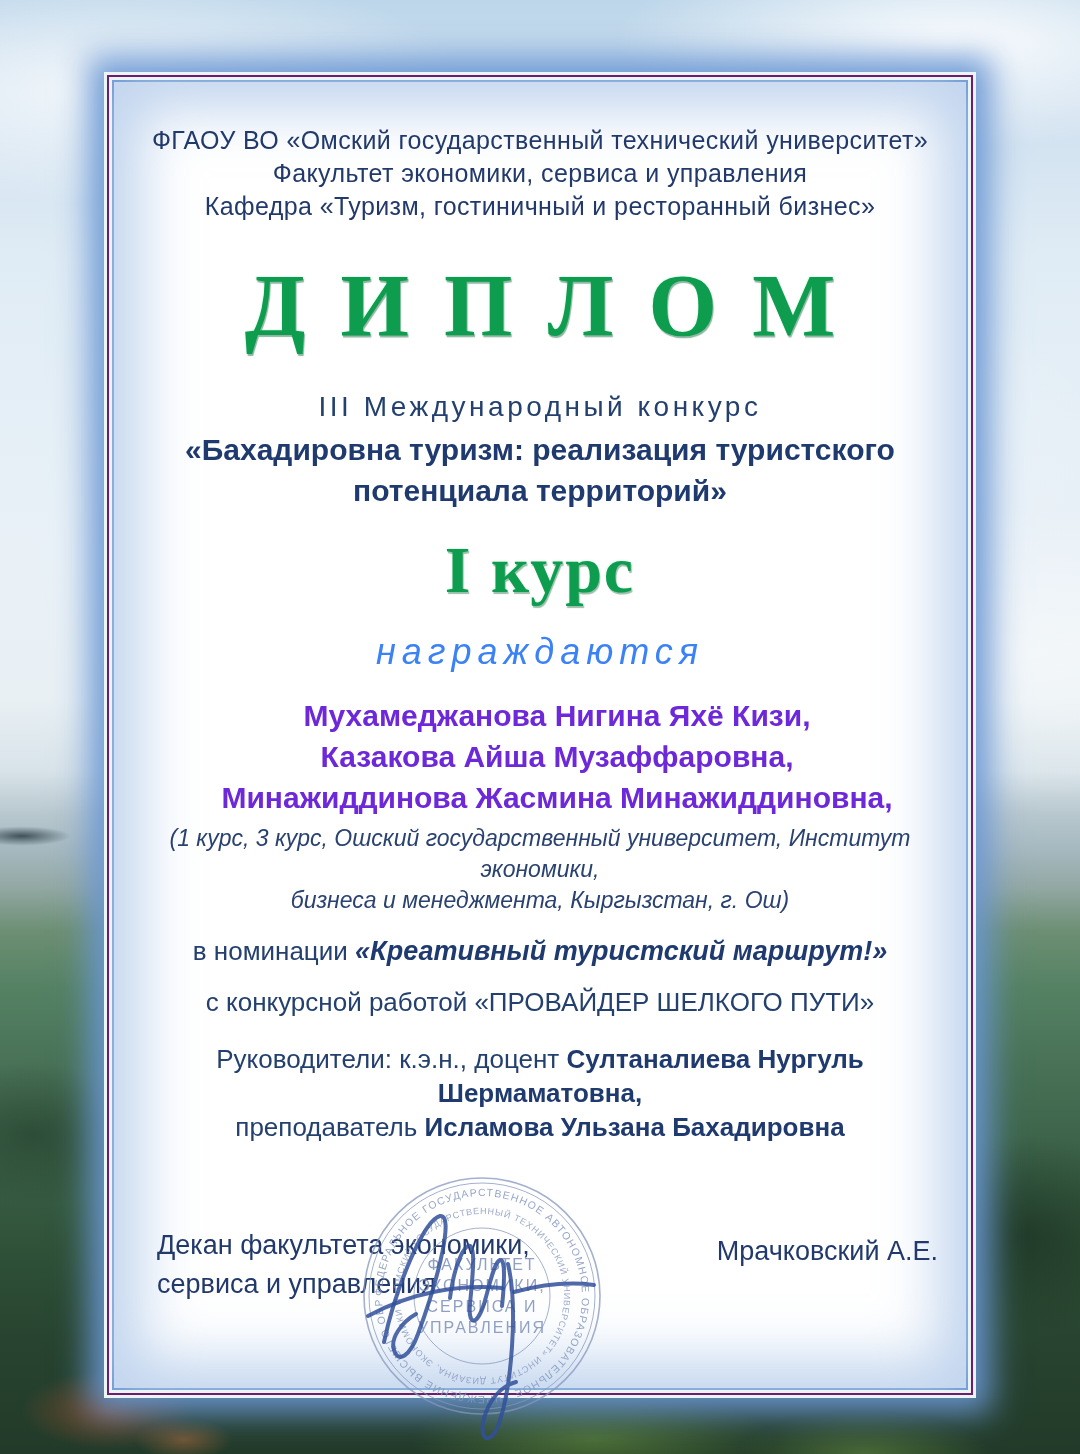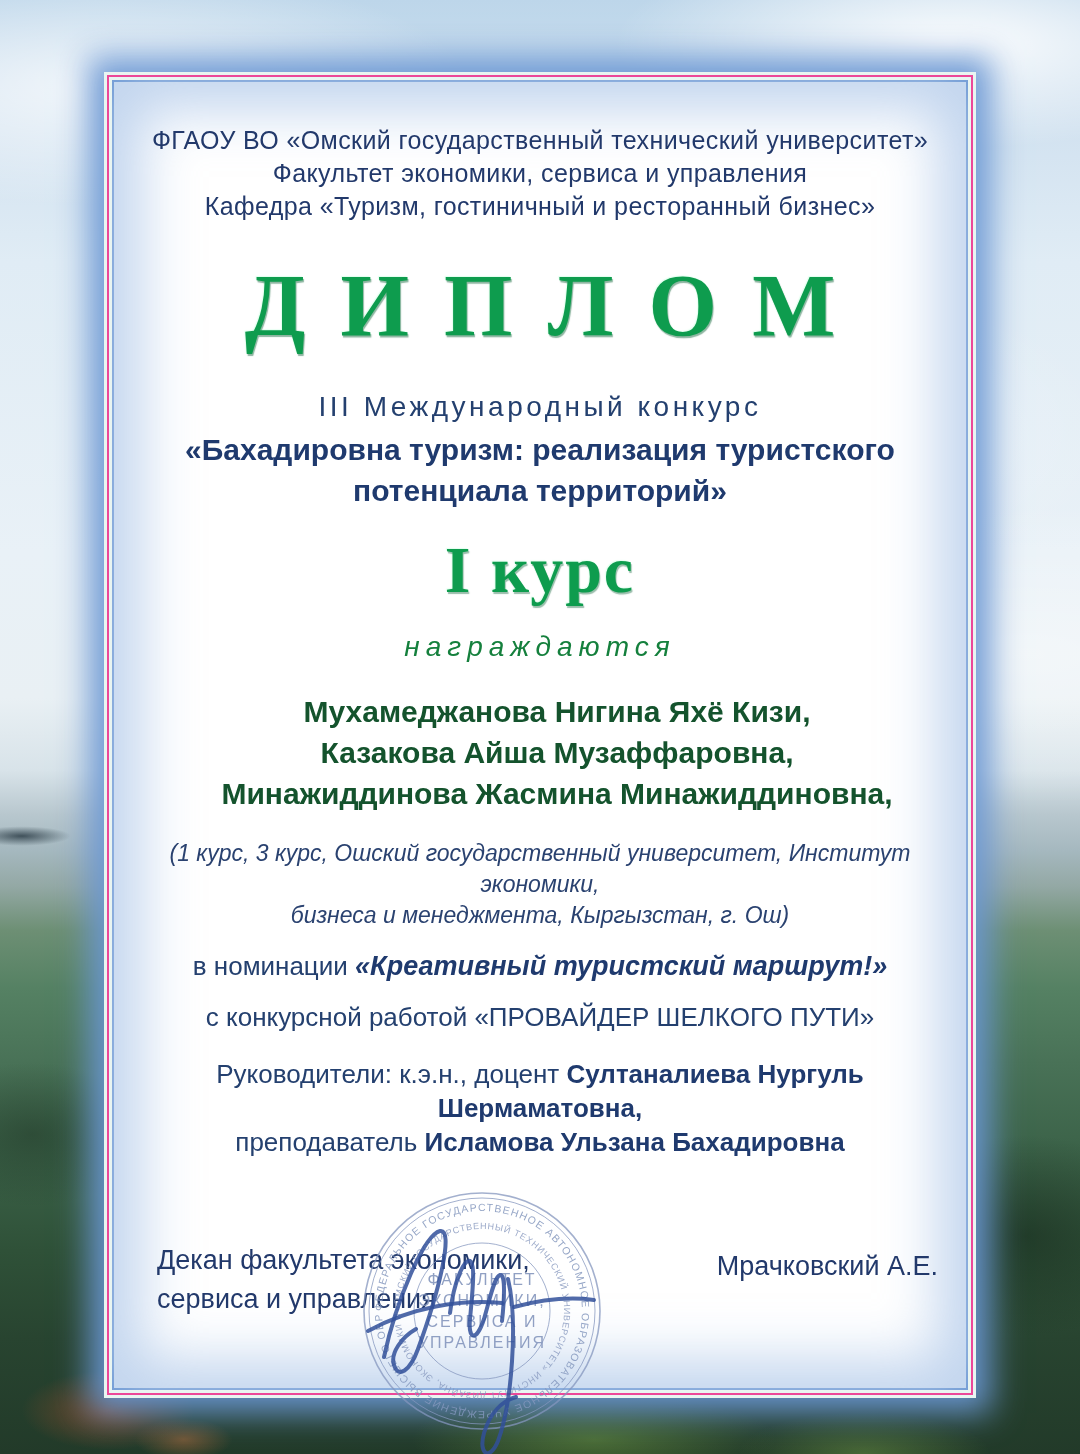--- a/index.html
+++ b/index.html
@@ -31,21 +31,21 @@
       
       linear-gradient(180deg,
         #bdd6ea 0%, #cfe0ef 7%, #e0ecf5 18%, #e9f1f7 38%, #e9f0f4 48%,
         #d8e3e9 53%, #b8c7ce 56%, #a5b8bf 58.5%, #93a8a4 61%,
         #6d8f74 64%, #558163 68%, #497257 73%, #3c6349 79%,
         #2f5138 86%, #284430 92%, #223a29 100%);
   }
   
   .frame{
     position:absolute;left:107px;right:107px;top:75px;bottom:59px;
-    border:2px solid #ec4899;
+    border:2px solid #701a75;
     background:#ffffff;
     box-shadow:
       0 0 0 3px #e9f5f1,
       0 0 30px 18px rgba(106,151,211,.95),
       inset 0 0 0 3px #e9f5f1,
       inset 0 0 30px 18px rgba(106,151,211,.95);
   }
   .inner{
     position:absolute;inset:5px;background:#fff;
     box-shadow:inset 0 0 55px 28px rgba(143,178,224,.55);
@@ -62,23 +62,23 @@
   }
   .contest-line1{margin-top:40px;font-size:28px;letter-spacing:3.5px;color:#24406f;}
   .contest-name{margin-top:6px;font-size:30px;line-height:41px;font-weight:700;color:#1f3a6e;}
   .place{
     margin-top:24px;
     font-family:"Liberation Serif", serif;font-weight:700;
     font-size:66px;line-height:70px;letter-spacing:2px;
     color:#0e9c4e;
     text-shadow:1px 2px 1px rgba(3,90,45,.4), -1px -1px 1px rgba(220,255,235,.8);
   }
-  .awarded{margin-top:26px;font-size:28px;font-style:italic;letter-spacing:6px;color:#15803d;}
-  .names{margin-top:28px;font-size:30px;line-height:41px;font-weight:700;color:#14532d;padding-left:34px;}
-  .affil{margin-top:24px;font-size:23px;line-height:31px;font-style:italic;color:#2a4270;}
+  .awarded{margin-top:26px;font-size:36px;font-style:italic;letter-spacing:6px;color:#3b82f6;}
+  .names{margin-top:22px;font-size:30px;line-height:41px;font-weight:700;color:#6d28d9;padding-left:34px;}
+  .affil{margin-top:5px;font-size:23px;line-height:31px;font-style:italic;color:#2a4270;}
   .nomination{margin-top:20px;font-size:26px;color:#24406f;}
   .nomination b{font-style:italic;font-size:27px;color:#1f3a6e;}
   .work{margin-top:20px;font-size:26px;color:#24406f;}
   .supervisors{margin-top:24px;font-size:26px;line-height:34px;color:#24406f;}
   .supervisors b{color:#1f3a6e;}
   
   .sign-row{position:relative;height:250px;margin-top:36px;}
   .dean{position:absolute;left:43px;top:46px;text-align:left;font-size:27px;line-height:39px;color:#22396b;}
   .signer{position:absolute;right:28px;top:56px;font-size:27px;color:#22396b;}
   .stamp-wrap{position:absolute;left:calc(50% - 58px);top:-34px;transform:translateX(-50%);width:300px;height:300px;}

